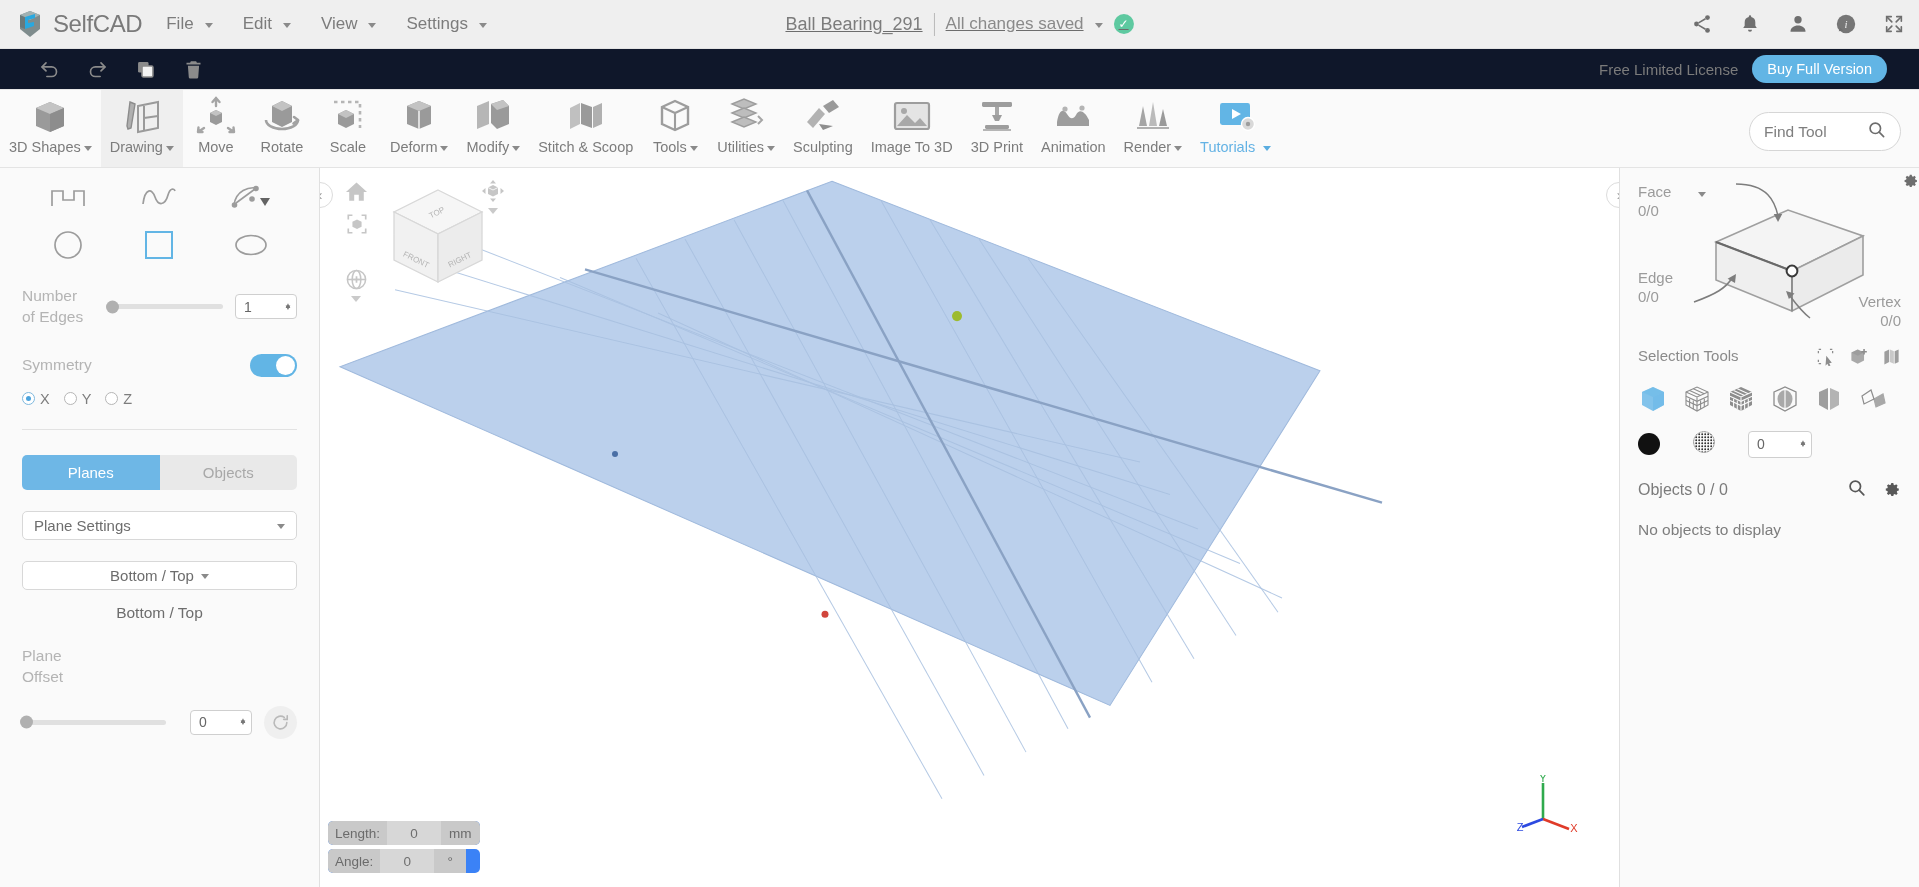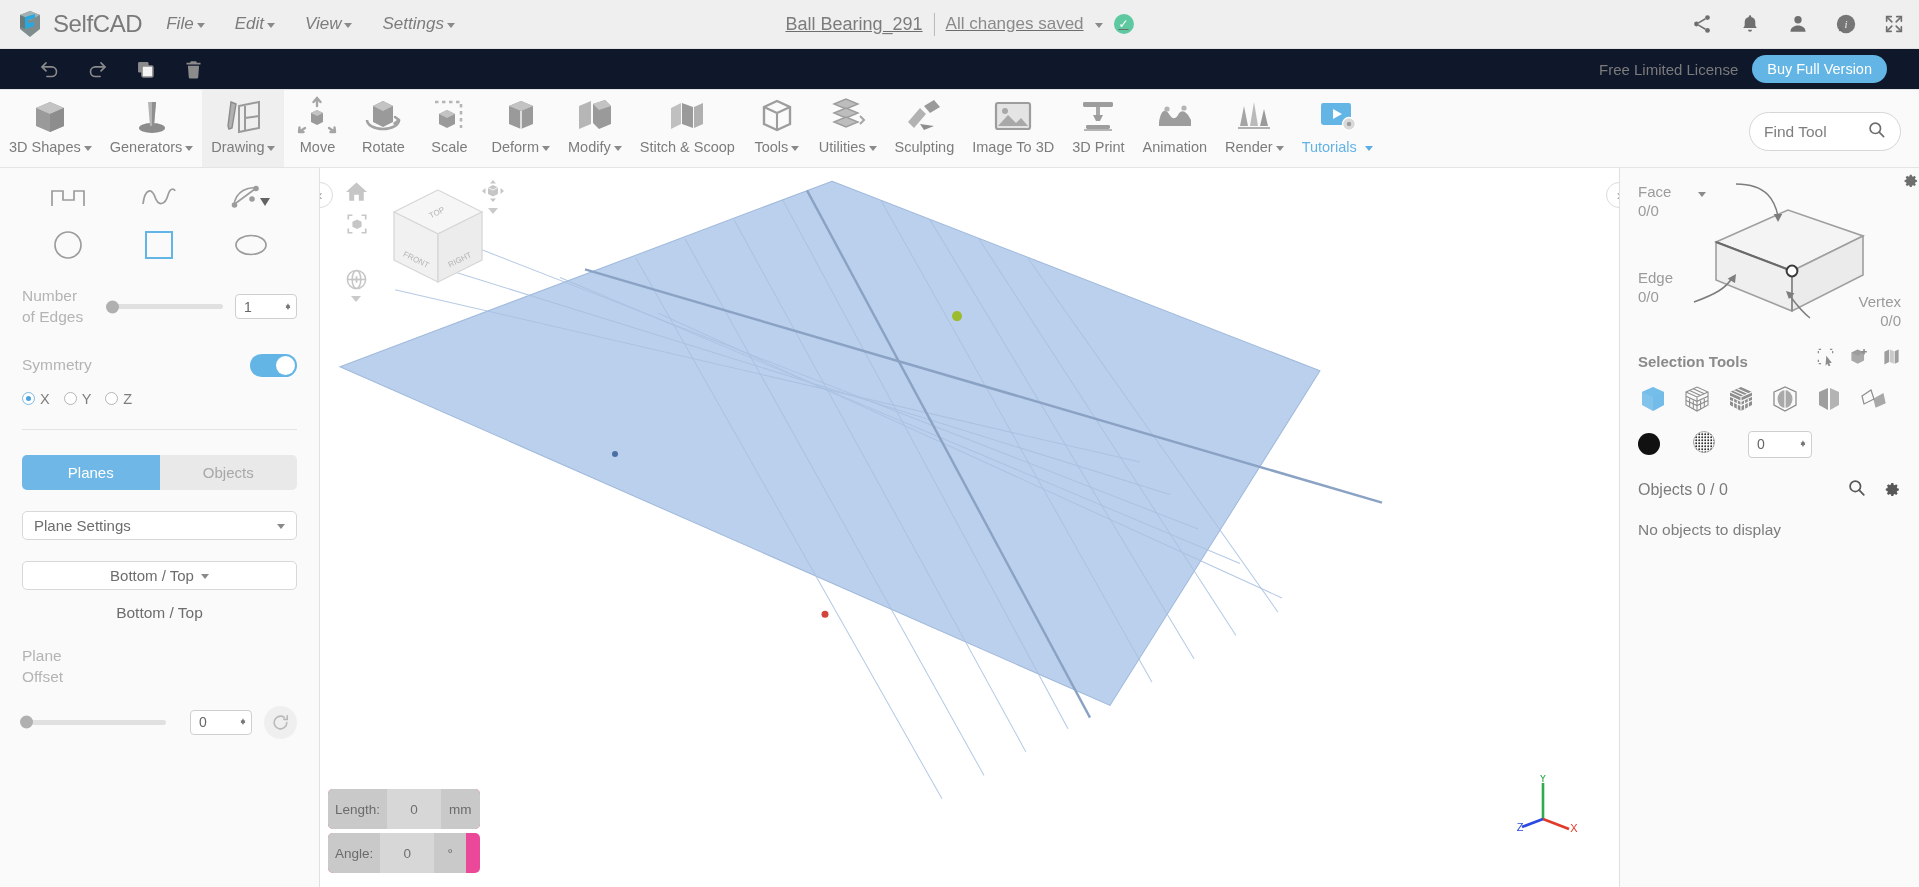--- a/index.html
+++ b/index.html
@@ -19,21 +19,21 @@
     height: 49px; background: #efefef; border-bottom: 1px solid #e2e2e2;
     display: flex; align-items: center; padding: 0 14px; flex: 0 0 49px;
     position: relative;
   }
   .brand { display: flex; align-items: center; gap: 7px; margin-right: 22px; }
   .brand-logo { width: 32px; height: 32px; position: relative; }
   .brand-name { font-size: 24px; color: #7a7a7a; letter-spacing: -0.4px; }
   .menu-list { display: flex; align-items: center; gap: 26px; }
   .menu-item {
     font-size: 17px; color: #7c7c7c; cursor: pointer; display: flex;
-    align-items: center; gap: 3px; padding: 4px 2px; font-style: italic;
+    align-items: center; gap: 11px; padding: 4px 2px;
   }
   .caret { width: 0; height: 0; border-left: 4.5px solid transparent;
            border-right: 4.5px solid transparent; border-top: 5px solid #8a8a8a;
            display: inline-block; margin-top: 3px; }
   .caret.blue { border-top-color: #5aade0; }
 
   .title-zone {
     position: absolute; left: 50%; transform: translateX(-50%);
     display: flex; align-items: center; gap: 11px; white-space: nowrap; text-decoration: underline;
   }
@@ -181,21 +181,21 @@
   .vp-icon { position: absolute; cursor: pointer; color: #c6c6c6; z-index: 5; }
   .vp-dropcaret {
     width:0;height:0;border-left:5px solid transparent;border-right:5px solid transparent;
     border-top:6px solid #cacaca; position:absolute; z-index:5;
   }
   .viewcube { position: absolute; left: 58px; top: 14px; z-index: 4; }
 
   .status-stack { position: absolute; left: 8px; bottom: 10px; z-index: 7; }
   .sfield {
     display: flex; align-items: stretch; border-radius: 5px; overflow: hidden;
-    background: #ec4899; margin-bottom: 4px; height: 40px; font-size: 13.5px;
+    background: #3b82f6; margin-bottom: 4px; height: 24px; font-size: 13.5px;
   }
   .sfield .k { padding: 0 7px; display: flex; align-items: center; color: #6b6b6b; background: #c9c9c9; }
   .sfield .v { padding: 0 7px; display: flex; align-items: center; justify-content: center;
                color: #6f6f6f; background: #d7d7d7; min-width: 54px; }
   .sfield .u { padding: 0 8px; display: flex; align-items: center; justify-content:center;
                color: #6b6b6b; background: #c9c9c9; min-width: 32px; }
   .sfield.startpt { border: 1px solid #7fc3e8; background: #c9c9c9; height: 26px; }
   .ax { font-weight: bold; padding: 0 3px 0 2px; display: flex; align-items: center; background: #c9c9c9; }
   .ax.x { color: #e03b29; } .ax.y { color: #2faa4d; } .ax.z { color: #2d4ae0; }
 
@@ -203,21 +203,21 @@
 
   
   .rightpanel {
     width: 300px; flex: 0 0 300px; background: #fafafa; border-left: 1px solid #e0e0e0;
     position: relative; padding: 10px 18px 0 18px;
   }
   .fev { position: relative; height: 165px; }
   .fev-lbl { position: absolute; font-size: 15px; color: #9b9b9b; line-height: 1.28; }
   .gear-tr { position: absolute; right: 0; top: 2px; cursor: pointer; color: #6e6e6e; }
 
-  .seltools-head { display: flex; align-items: flex-end; margin-top: 4px; font-weight: bold; }
+  .seltools-head { display: flex; align-items: flex-start; margin-top: 4px; }
   .seltools-title { font-size: 15px; color: #8a8a8a; }
   .seltools-icons { margin-left: auto; display: flex; gap: 14px; align-items: center; color: #8d8d8d; }
   .selgrid { display: flex; align-items: center; gap: 14px; margin-top: 14px; }
   .selgrid .si { cursor: pointer; color: #8d8d8d; display: flex; }
   .selgrid .si.on { color: #6cb9e8; }
 
   .rowb { display: flex; align-items: center; gap: 32px; margin-top: 16px; }
   .blackdot { width: 22px; height: 22px; border-radius: 50%; background: #111; cursor: pointer; }
 
   .objects-row { display: flex; align-items: center; margin-top: 20px; }
@@ -346,33 +346,20 @@
           <path d="M10 12 L24 6 L38 12 L24 18 Z" fill="#c4c4c4"></path>
           <path d="M24 18 L38 12 L38 30 L24 36 Z" fill="#8d8d8d"></path>
         </svg>
       </span>
       <span class="tool-lbl">
         <span>3D Shapes</span>
           <span class="caret"></span>
       </span>
     </div>
 
-    <div class="tool">
-      <span class="tool-ico">
-        <svg width="48" height="42" viewBox="0 0 48 42">
-          <ellipse cx="24" cy="32" rx="13" ry="5" fill="#8c8c8c"></ellipse>
-          <path d="M20 6 L28 6 L26 30 L22 30 Z" fill="#b4b4b4"></path>
-          <path d="M24 6 L28 6 L26 30 L24 30 Z" fill="#8f8f8f"></path>
-        </svg>
-      </span>
-      <span class="tool-lbl">
-        <span>Generators</span>
-          <span class="caret"></span>
-      </span>
-    </div>
 
     <div class="tool active">
       <span class="tool-ico">
         <svg width="48" height="42" viewBox="0 0 48 42">
           <path d="M20 10 L40 6 L40 32 L20 36 Z" fill="#efefef" stroke="#9a9a9a" stroke-width="2"></path>
           <path d="M26 10 L26 35 M26 22 L40 20" stroke="#9a9a9a" stroke-width="2" fill="none"></path>
           <path d="M12 6 L17 8 L13 32 L10 33 L9 30 Z" fill="#b0b0b0" stroke="#8c8c8c" stroke-width="1.4"></path>
         </svg>
       </span>
       <span class="tool-lbl">

